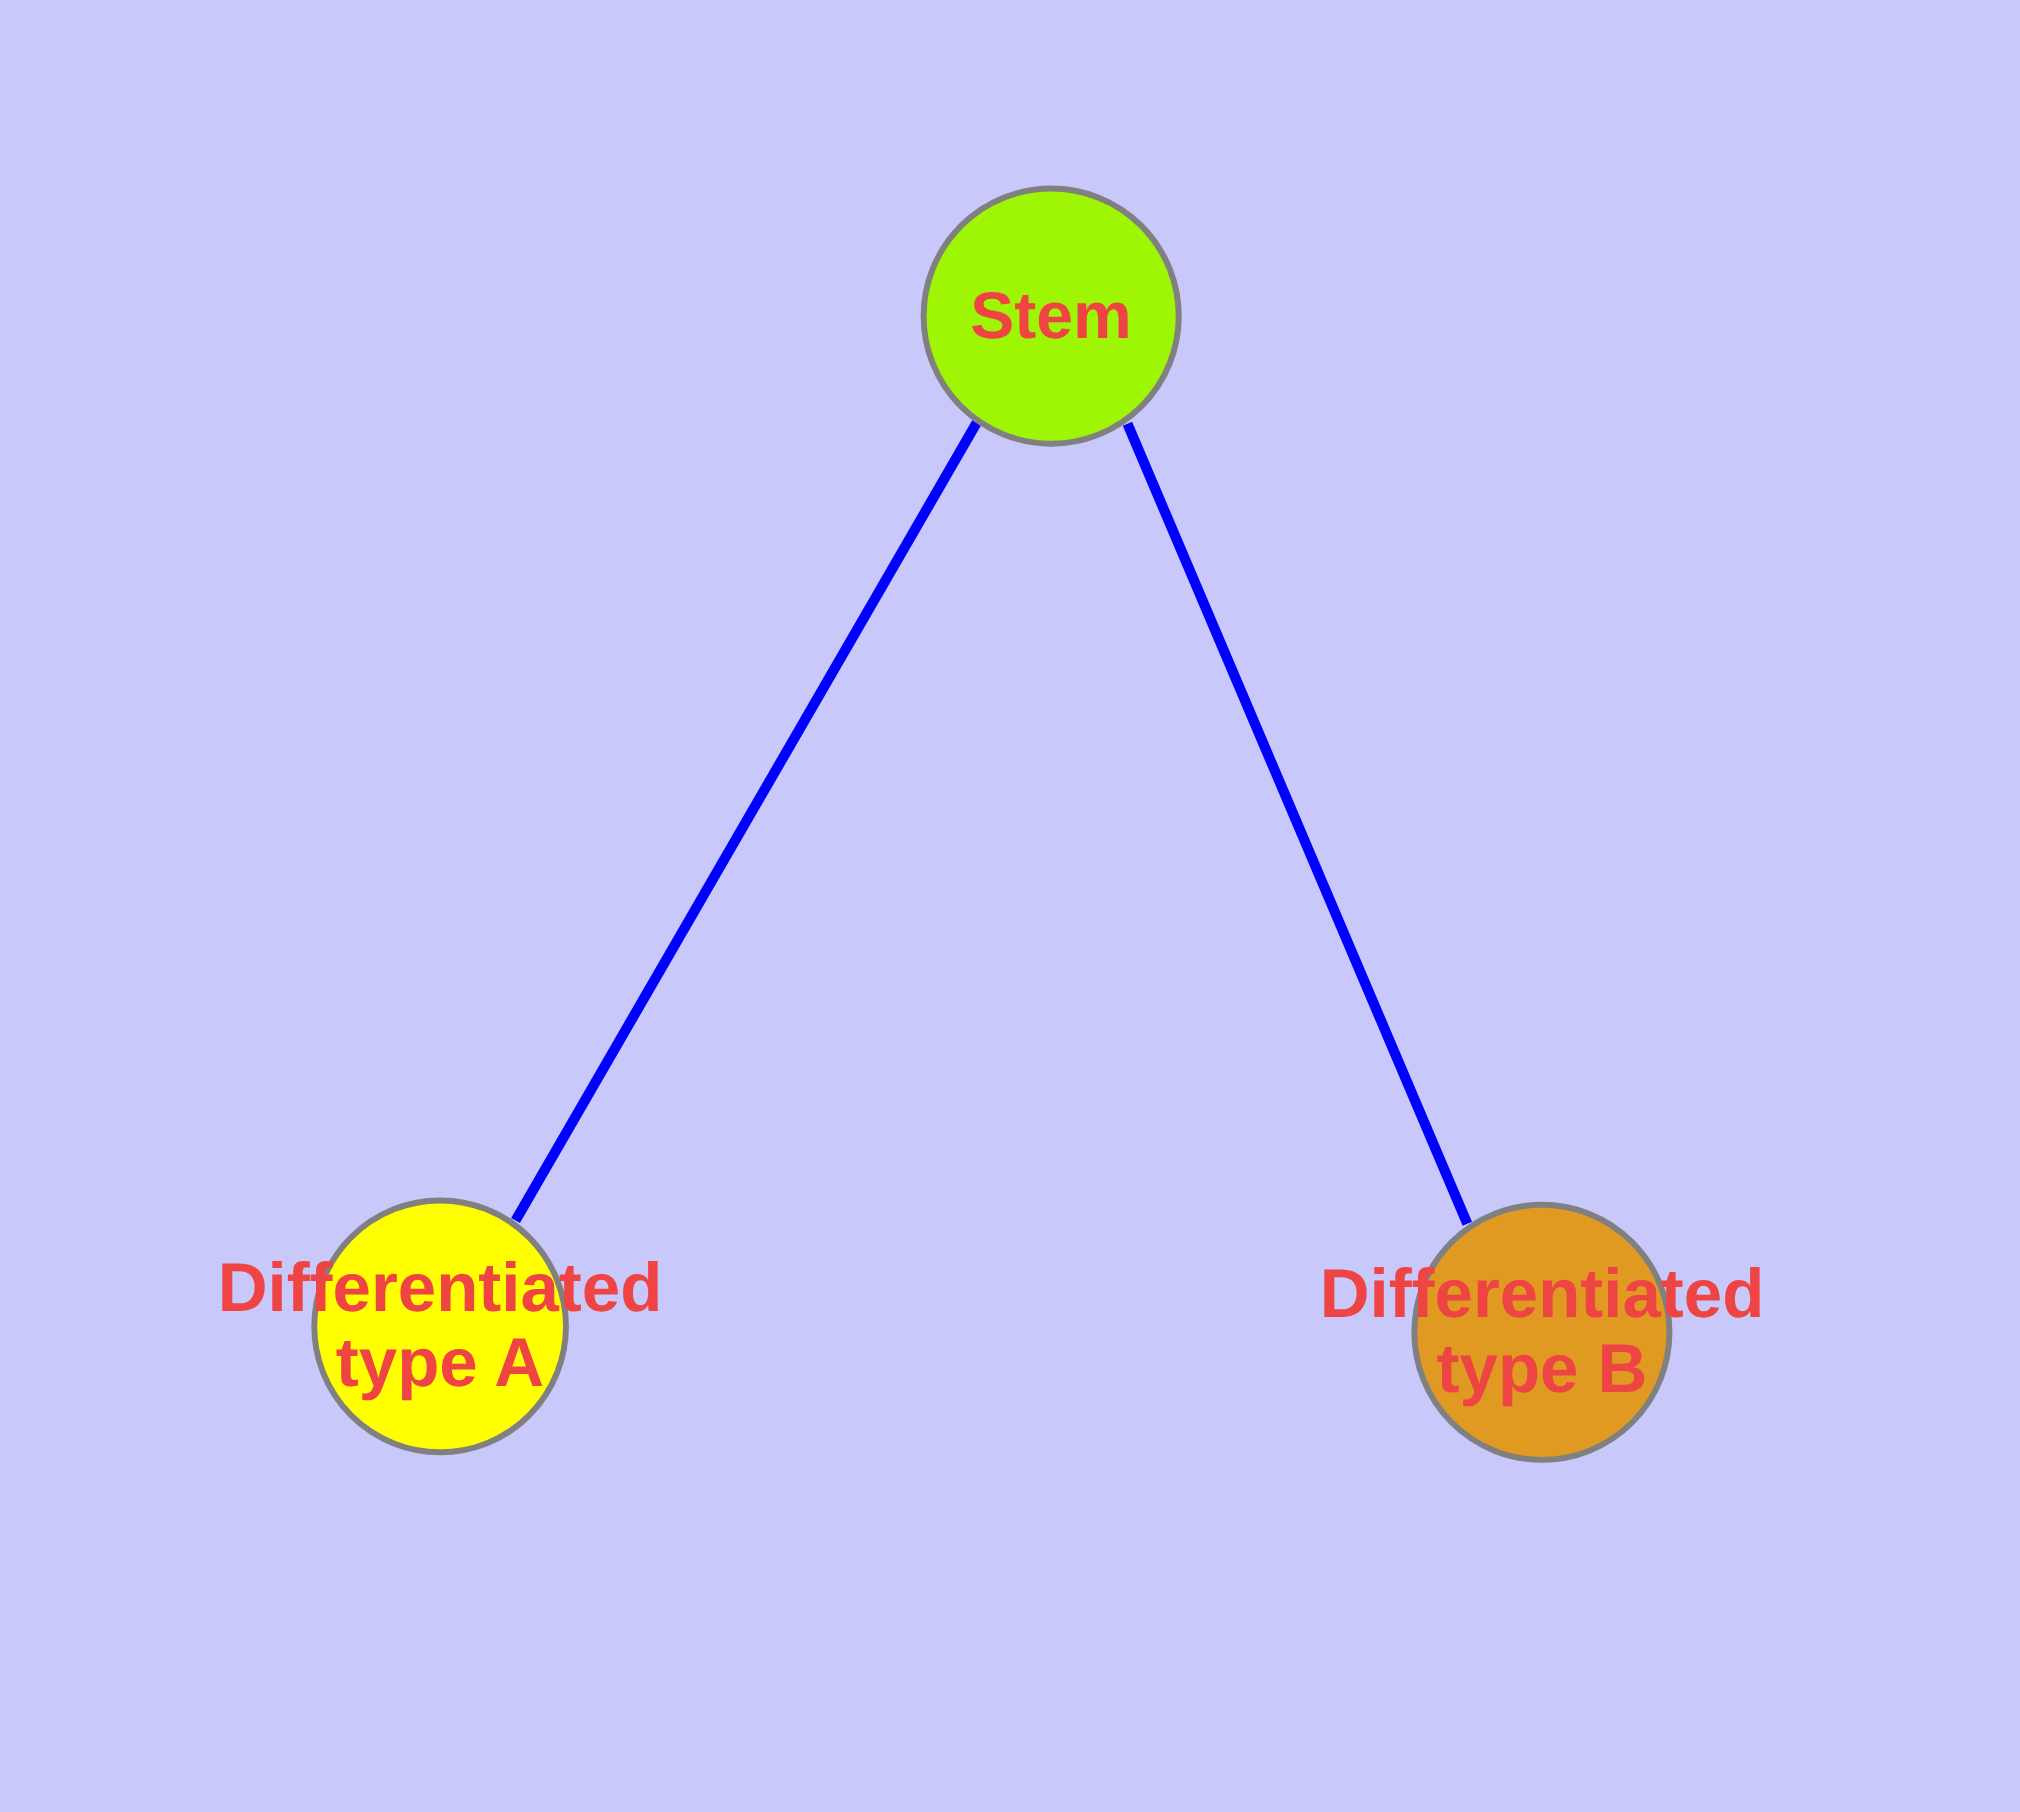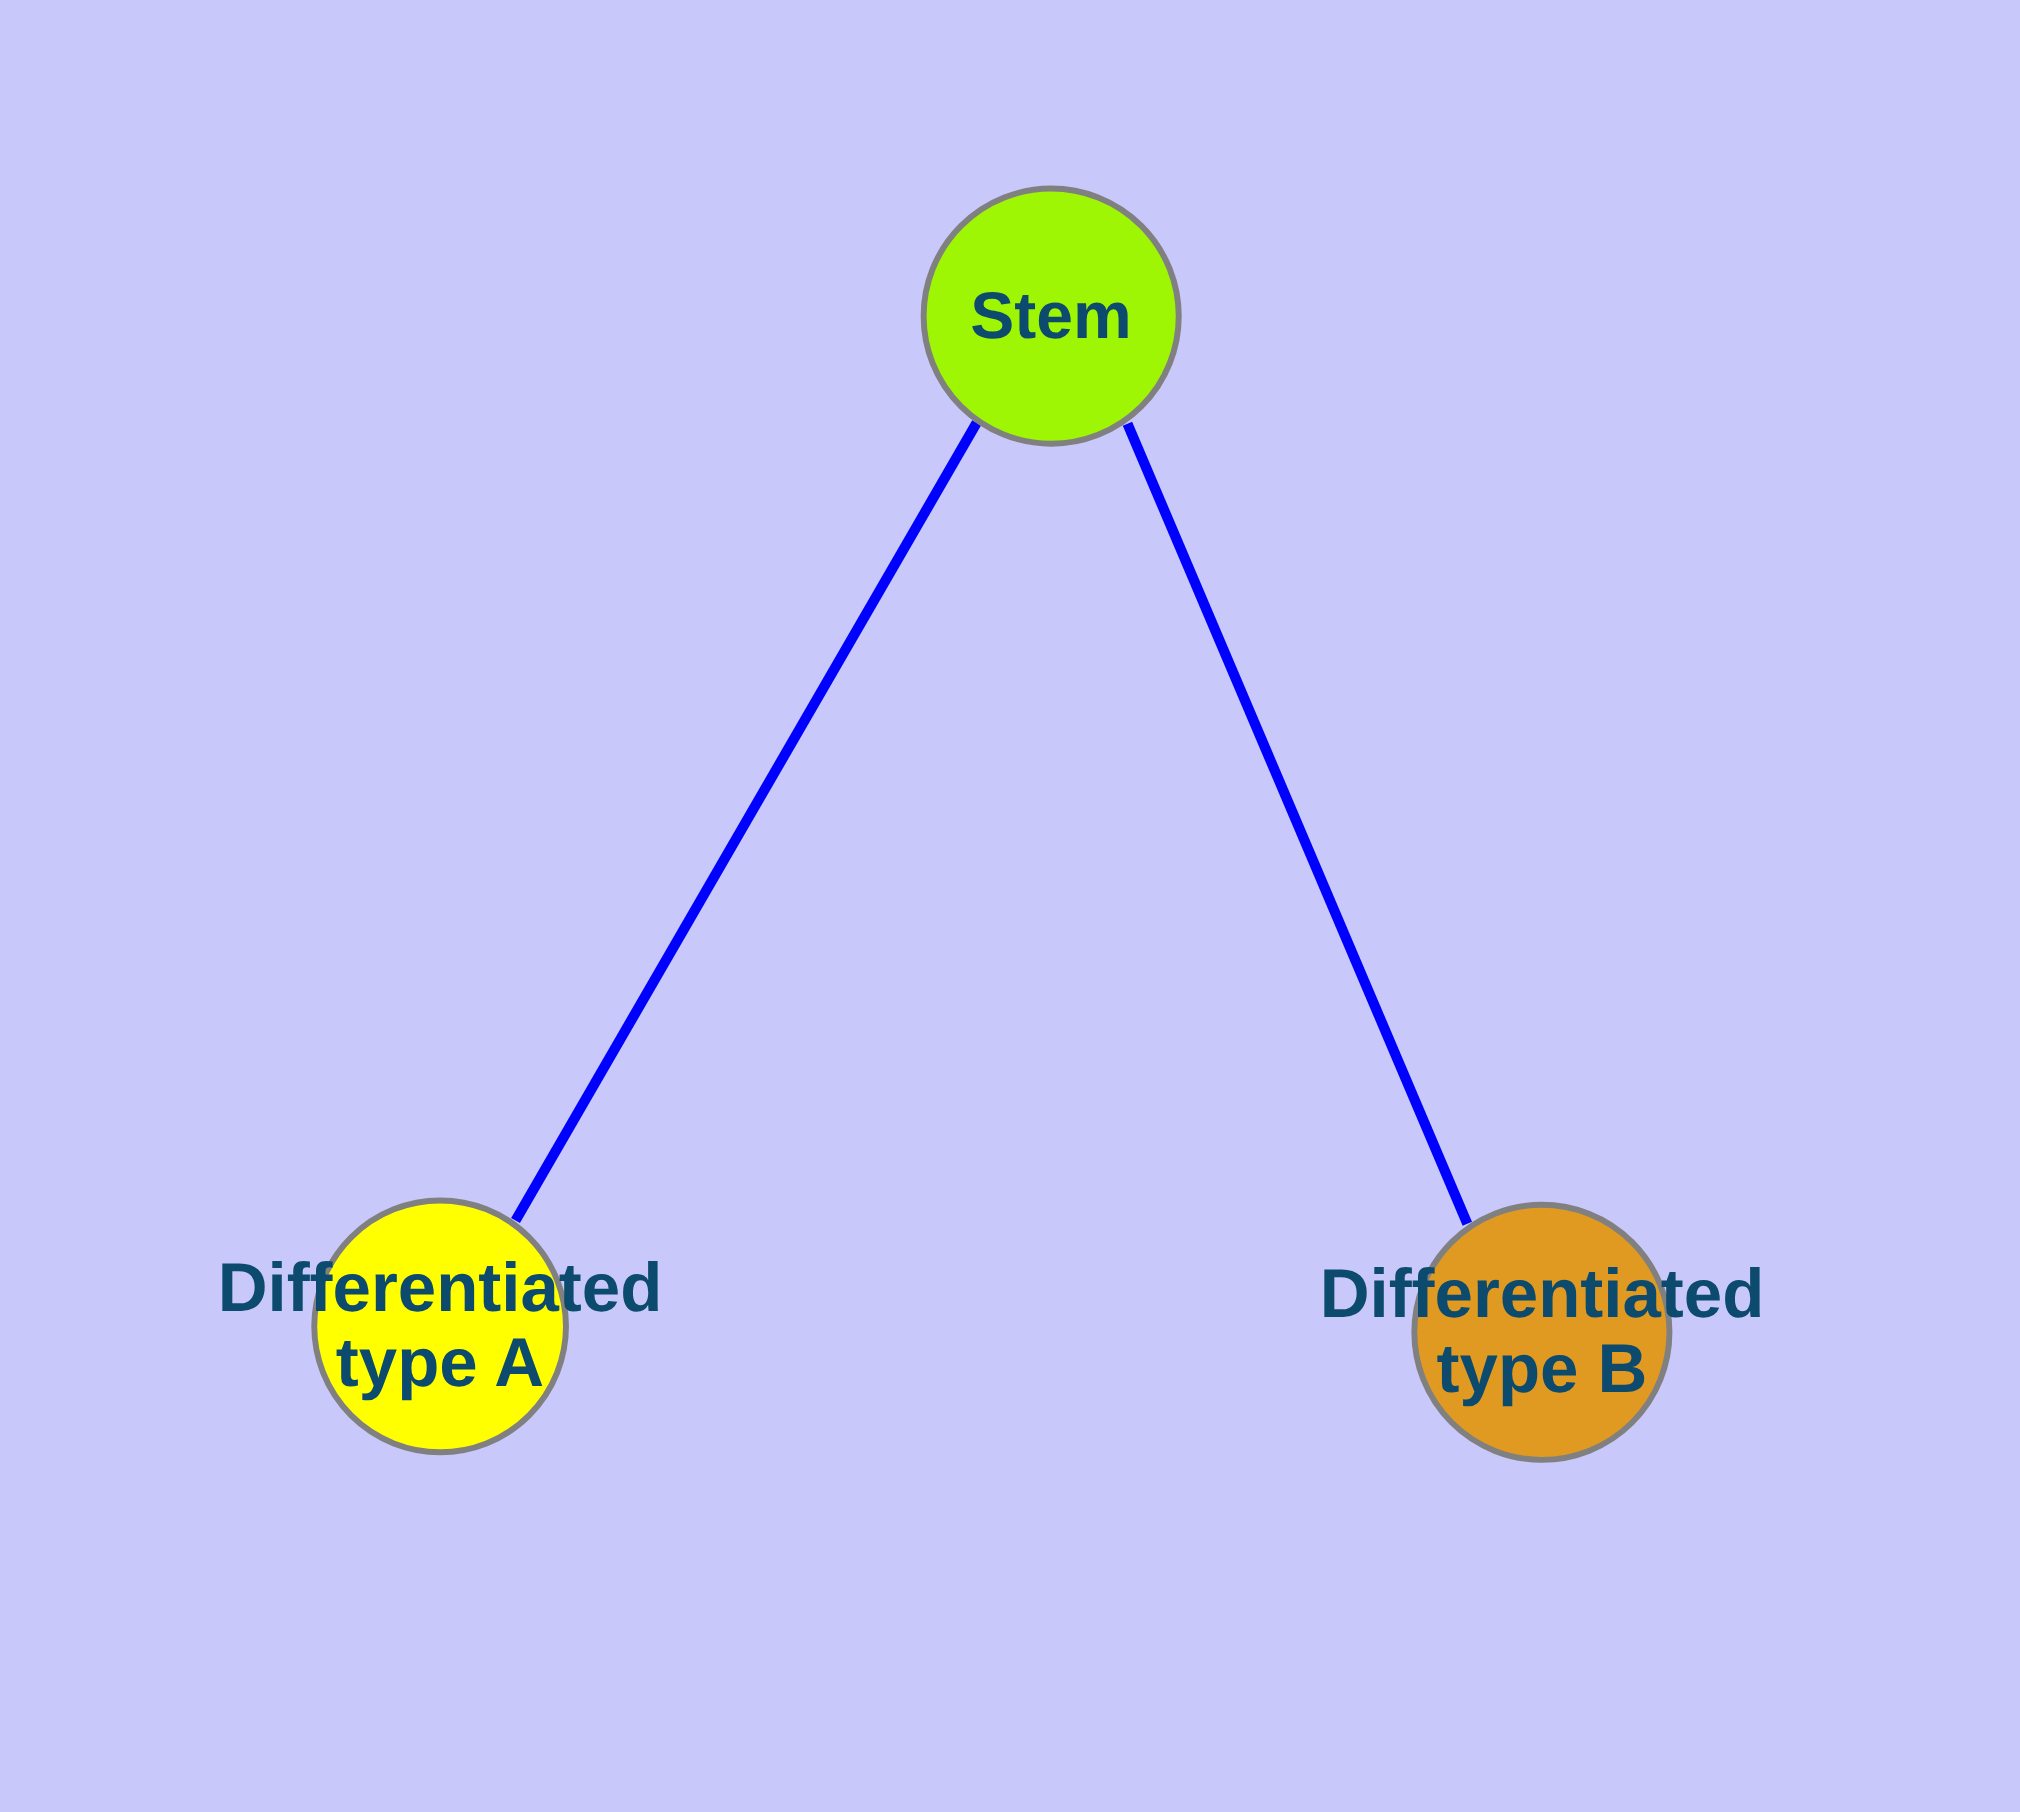--- a/index.html
+++ b/index.html
@@ -25,21 +25,21 @@
   #graph-svg {
     position: absolute;
     left: 0;
     top: 0;
     width: 2021px;
     height: 1812px;
   }
   .node-label {
     position: absolute;
     text-align: center;
-    color: #0c4a6e;
+    color: #ef4444;
     font-weight: bold;
     line-height: 1.08;
     white-space: pre;
     pointer-events: none;
     text-rendering: geometricPrecision;
   }
   #label-stem {
     left: 1051px;
     top: 316px;
     transform: translate(-50%, -50%);

